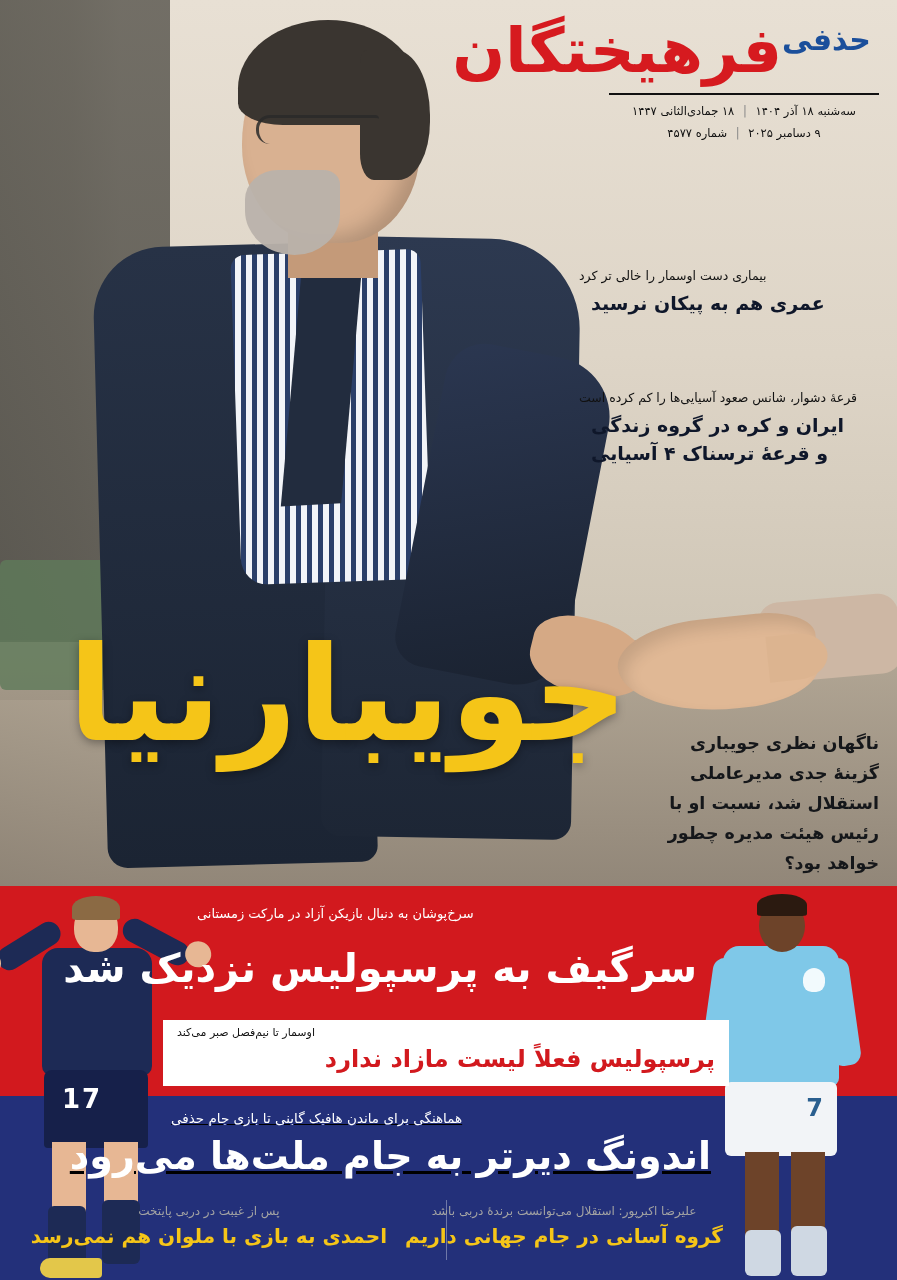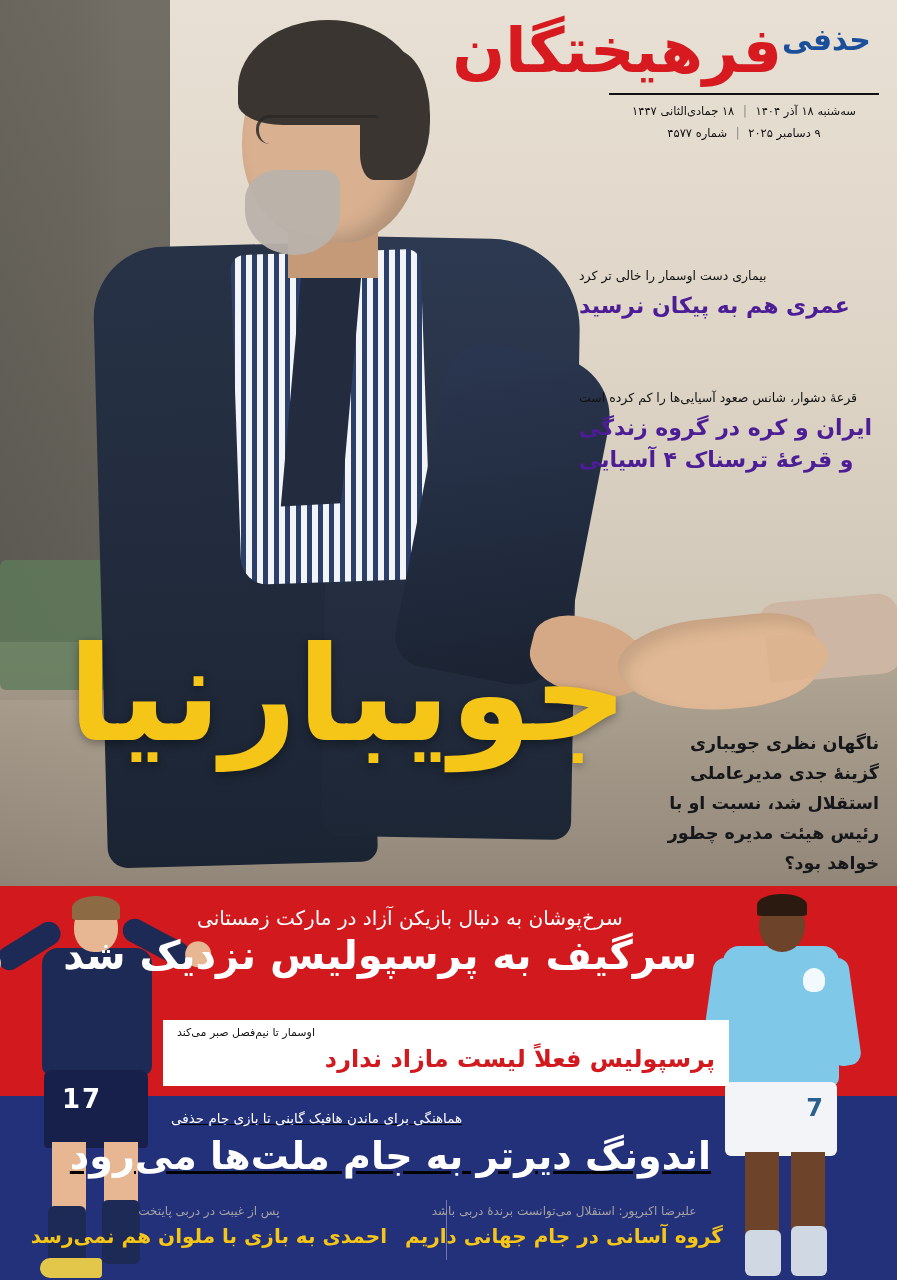--- a/index.html
+++ b/index.html
@@ -249,26 +249,27 @@
     z-index: 6;
   }
   .teaser .kicker {
     font-size: 12.5px;
     color: #111;
     margin-bottom: 7px;
     text-align: left;
     white-space: nowrap;
   }
   .teaser .headline {
-    font-size: 22px;
-    font-weight: bold;
-    color: #4c1d95;
+    font-size: 19px;
+    font-weight: bold;
+    color: #0f172a;
     line-height: 1.45;
     text-align: left;
     white-space: nowrap;
+    margin-left: 12px;
   }
   .teaser.t1 { top: 268px; }
   .teaser.t2 { top: 390px; }
 
   .blurb {
     position: absolute;
     right: 18px;
     top: 728px;
     width: 230px;
     direction: rtl;
@@ -443,22 +444,22 @@
     position: absolute;
     right: 200px;
     top: 20px;
     width: 500px;
     direction: rtl;
     text-align: left;
     z-index: 5;
   }
   .rb-kicker {
     color: #ffffff;
-    font-size: 20px;
-    margin-bottom: 0;
+    font-size: 13px;
+    margin-bottom: 22px;
     white-space: nowrap;
   }
   .rb-headline {
     color: #ffffff;
     font-size: 40px;
     font-weight: bold;
     line-height: 1.25;
     white-space: nowrap;
   }
   .white-strip {

